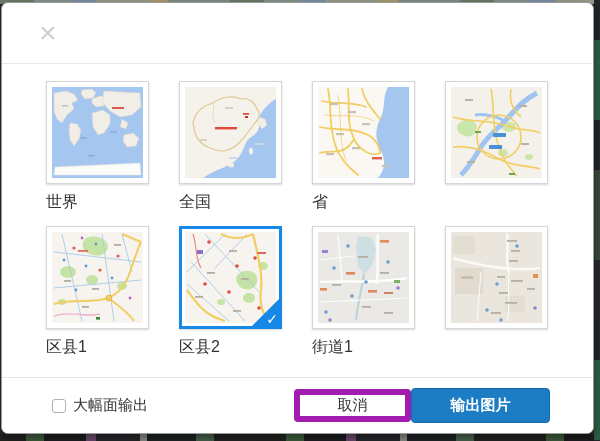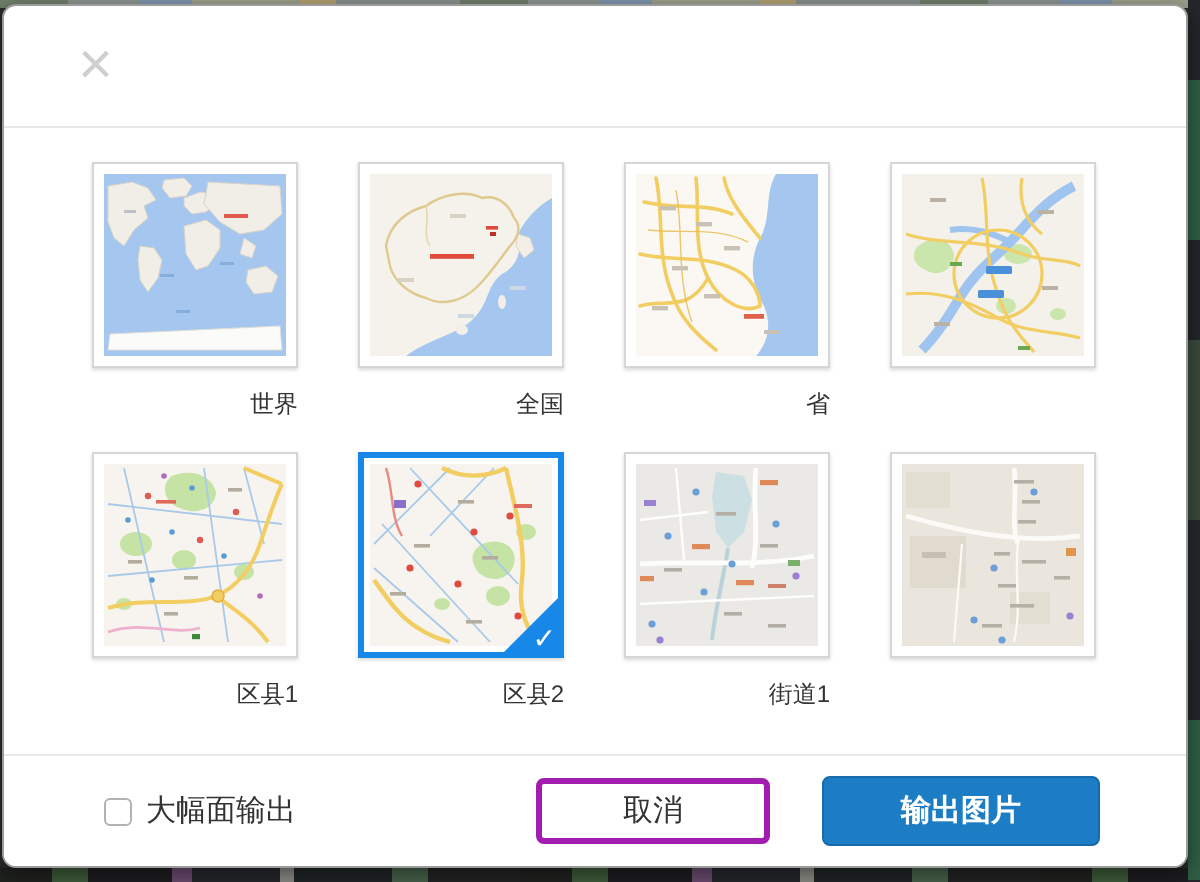--- a/index.html
+++ b/index.html
@@ -29,35 +29,35 @@
   .cell { width:103px; cursor:pointer; }
   .tile { position:relative; width:103px; height:103px; background:#fff;
     border:1px solid #d6d6d6; padding:5px; box-shadow:0 1px 2px rgba(0,0,0,.16); }
   .tile svg { display:block; width:91px; height:91px; }
   .tile.selected { border:3px solid #1787e8; padding:3px; }
   .corner-wedge { position:absolute; right:0; bottom:0; width:0; height:0;
     border-style:solid; border-width:0 0 27px 27px;
     border-color:transparent transparent #1787e8 transparent; }
   .corner-check { position:absolute; right:1px; bottom:0; color:#fff;
     font-size:14px; font-weight:bold; line-height:14px; }
-  .tile-label { margin-top:7px; font-size:12px; color:#333; text-align:right;
+  .tile-label { margin-top:7px; font-size:16px; color:#333; text-align:left;
     height:22px; line-height:22px; }
 
   .modal-footer { position:absolute; left:0; right:0; bottom:0; height:56px;
     border-top:1px solid #e7e7e7; display:flex; align-items:center;
     padding:0 43px 0 50px; background:#fff; }
   .checkbox-group { display:flex; align-items:center; margin-right:auto; cursor:pointer; }
   .checkbox-group input { appearance:none; -webkit-appearance:none; width:14px; height:14px;
     border:1px solid #b2b2b2; border-radius:3px; background:#fff; margin:0 7px 0 0; cursor:pointer; }
   .checkbox-label { font-size:15px; color:#333; }
   .btn { display:inline-block; border-radius:4px; font-family:inherit; cursor:pointer; }
-  .btn-cancel { width:117px; height:33px; background:#fff; border:3px solid #a21caf;
+  .btn-cancel { width:117px; height:33px; background:#fff; border:6px solid #a21caf;
     color:#333; font-size:15px; }
   .btn-primary { width:139px; height:35px; background:#1d7dc4; border:1px solid #176aab;
-    color:#fff; font-size:15px; font-weight:bold; margin-left:26px; }
+    color:#fff; font-size:15px; font-weight:bold; }
 </style>
 </head>
 <body>
 
 <div class="bg-strip top"></div>
 <div class="bg-strip bottom"></div>
 <div class="bg-strip right"></div>
 
 <div class="modal">
 

